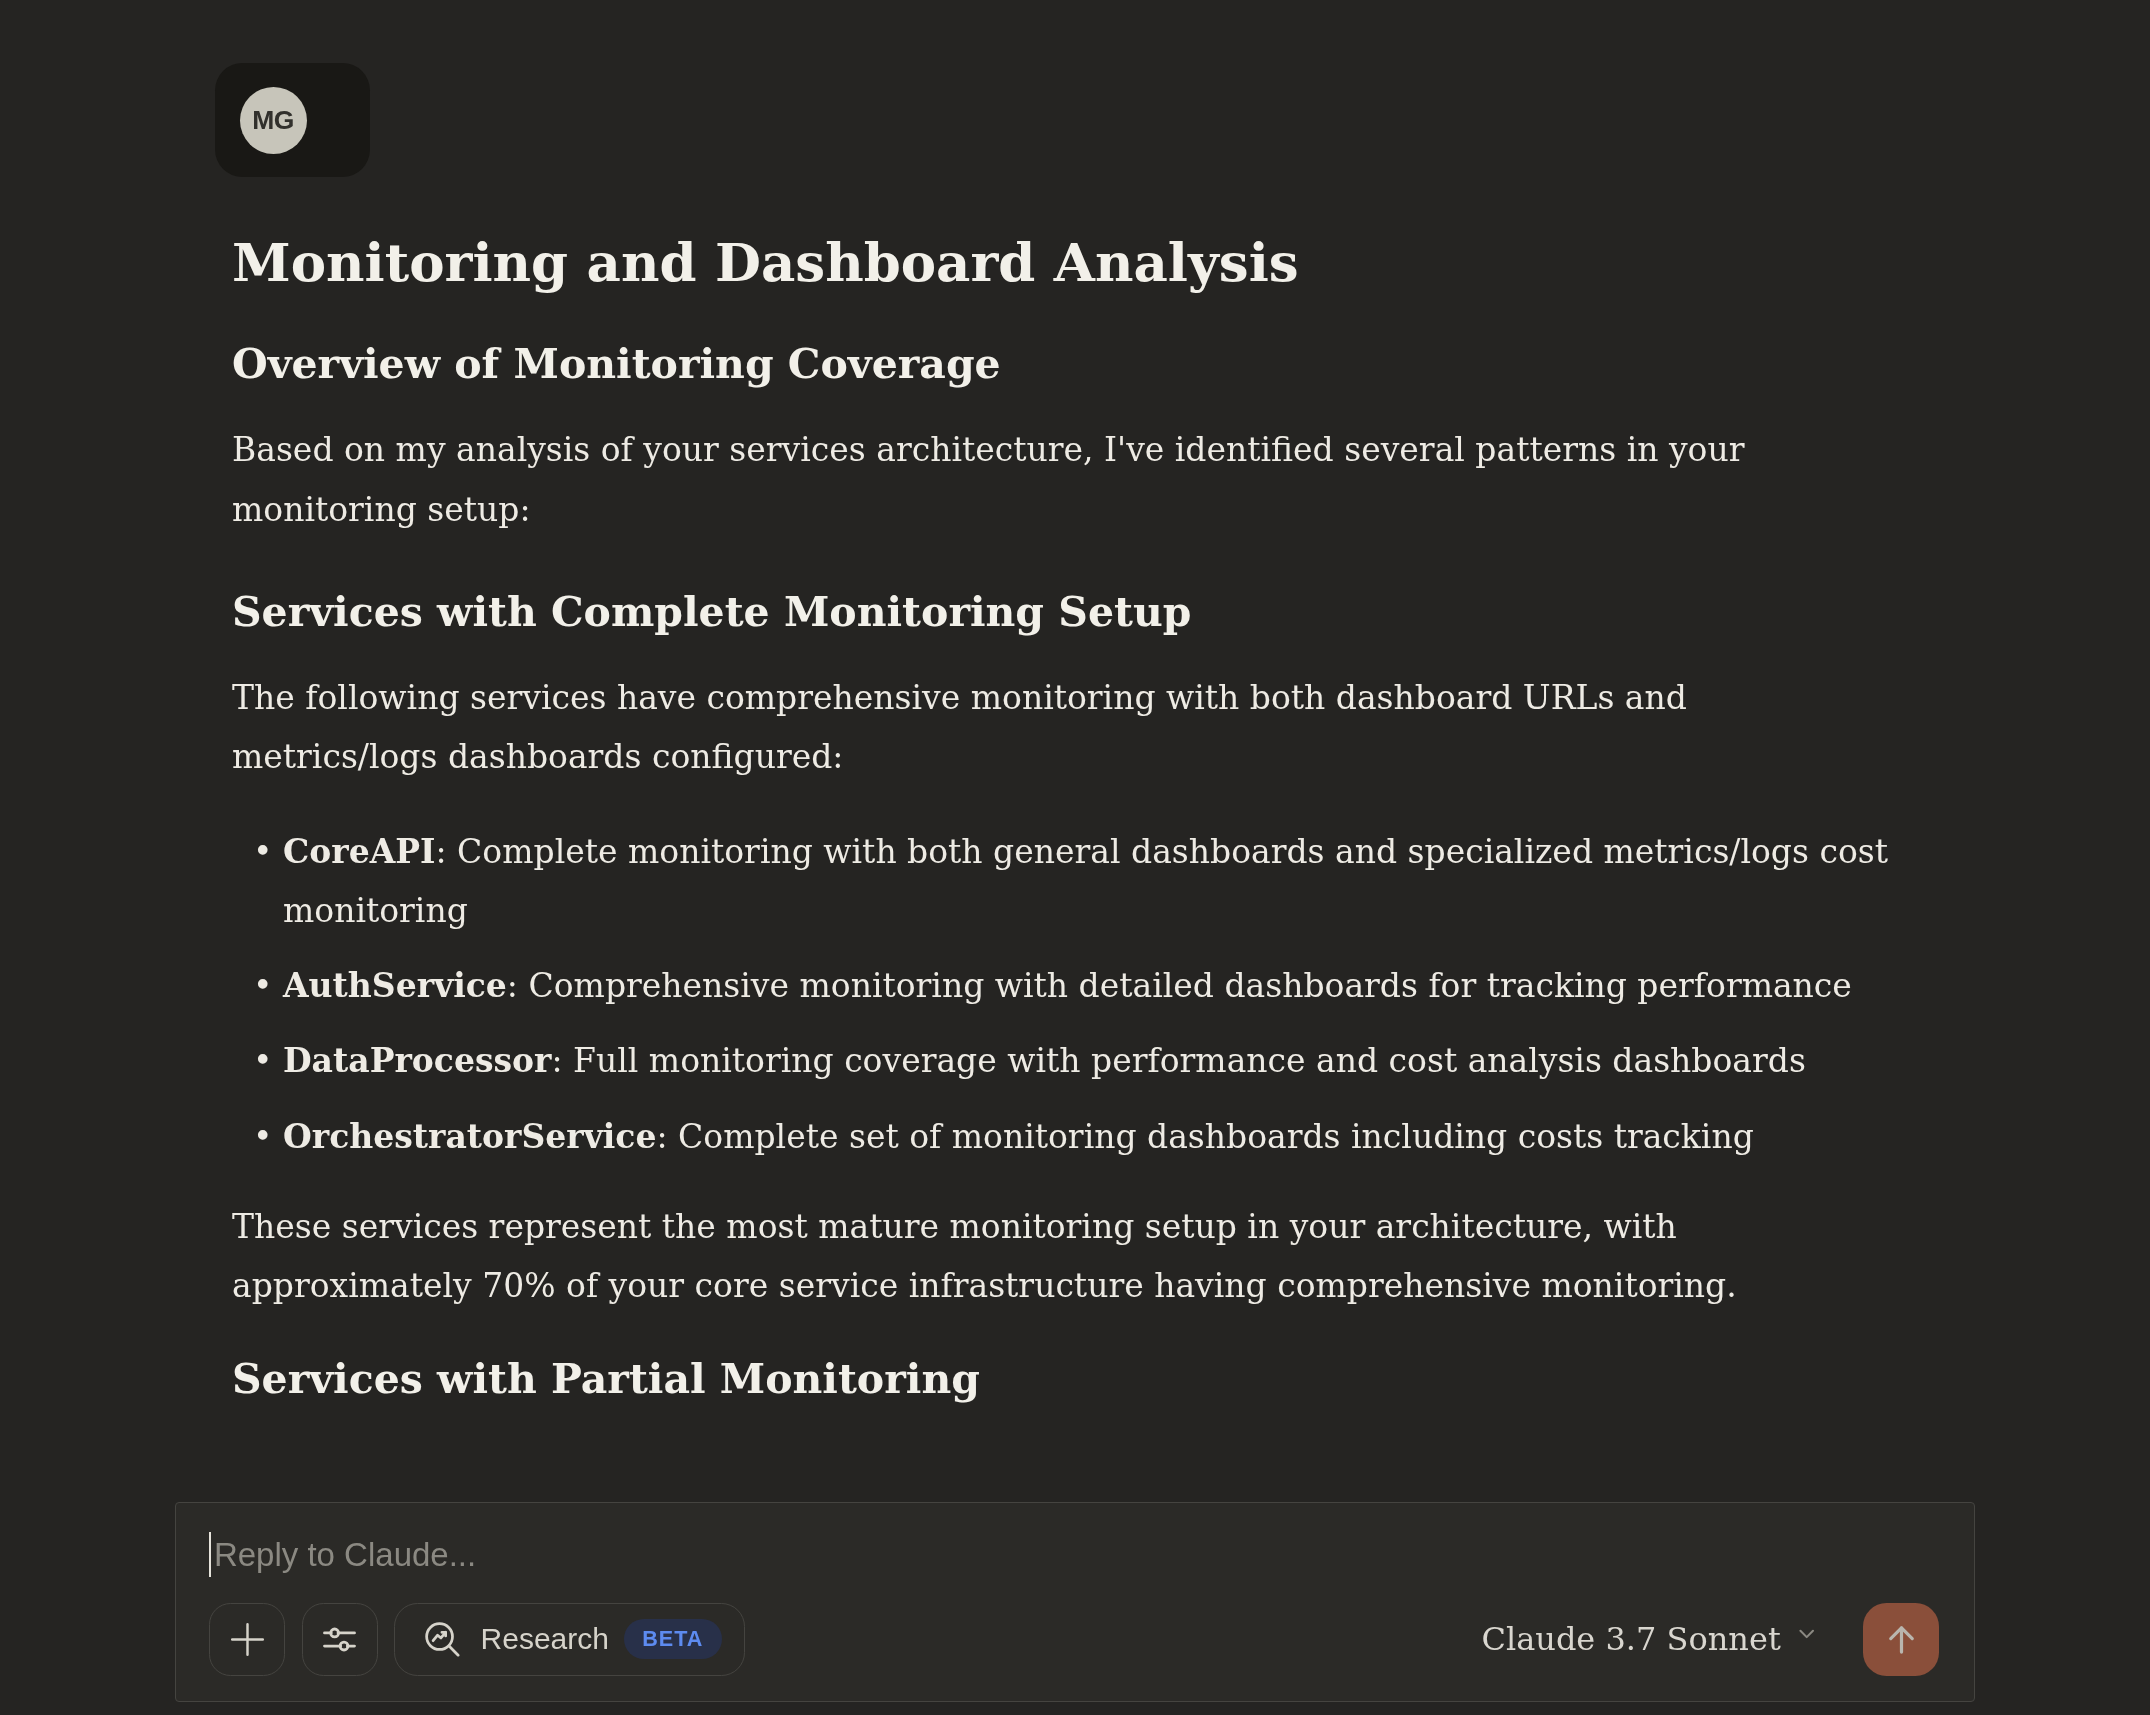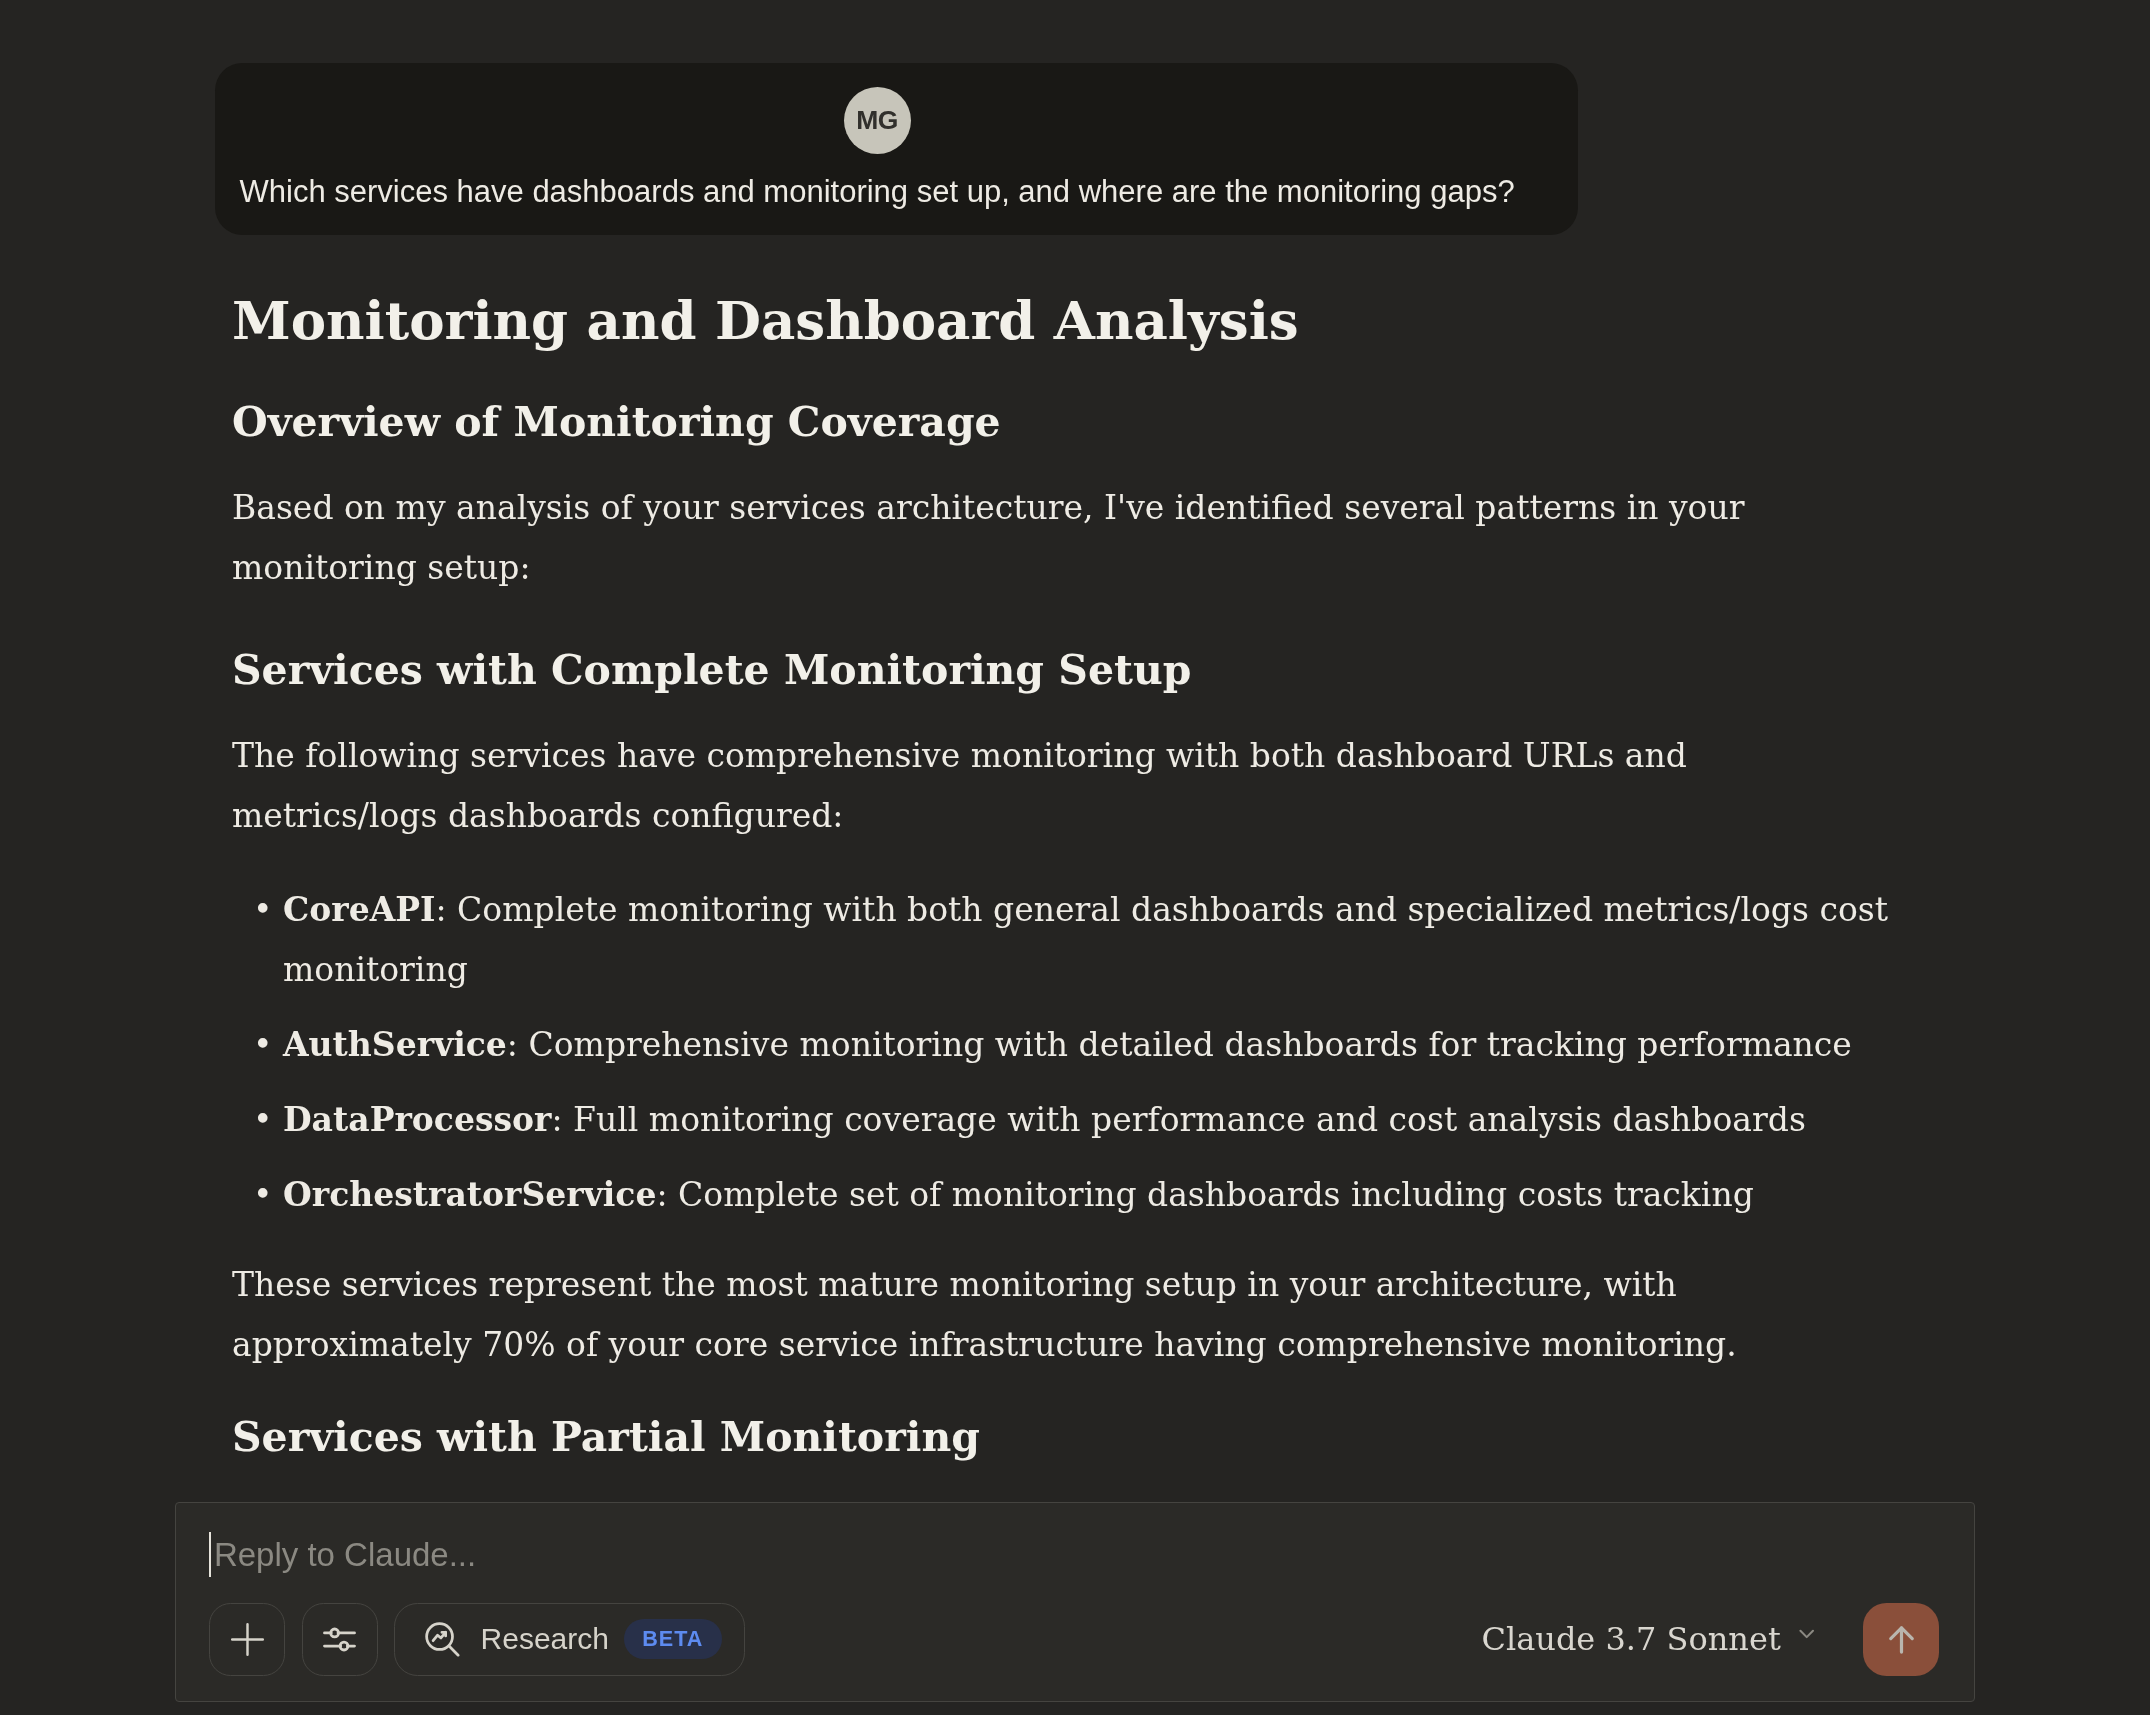--- a/index.html
+++ b/index.html
@@ -7,27 +7,26 @@
     width:2150px;height:1715px;
     background:var(--page-bg,#252422);
     position:relative;overflow:hidden;
     font-family:"Liberation Sans",sans-serif;
   }
   .thread{width:1800px;margin:0 auto;padding-top:63px;}
 
   
   .bubble-row{padding:0 40px;}
   .bubble{
-    display:flex;align-items:center;gap:18px;
+    display:flex;align-items:center;gap:25px;
     background:var(--bubble-bg,#191815);
     border-radius:27.4px;
     padding:23.5px 63px 23.5px 24.5px;
     width:fit-content;max-width:100%;
     box-sizing:border-box;
-    flex-direction:column;
   }
   .avatar{
     width:67px;height:67px;border-radius:50%;
     background:var(--avatar-bg,#c7c5ba);
     color:var(--avatar-text,#31302c);
     font-weight:bold;font-size:26.5px;letter-spacing:-0.5px;
     display:flex;align-items:center;justify-content:center;
     flex:0 0 auto;
   }
   .bubble-text{
@@ -125,21 +124,20 @@
   svg{display:block;}
 </style>
 </head>
 <body>
 
 <div class="thread">
 
   <div class="bubble-row">
     <div class="bubble">
       <div class="avatar">MG</div>
-      <div class="bubble-text">Which services have dashboards and monitoring set up, and where are the monitoring gaps?</div>
     </div>
   </div>
 
   <div class="prose">
     <h1>Monitoring and Dashboard Analysis</h1>
 
     <h2>Overview of Monitoring Coverage</h2>
     <p>Based on my analysis of your services architecture, I've identified several patterns in your monitoring setup:</p>
 
     <h2 class="tight">Services with Complete Monitoring Setup</h2>

